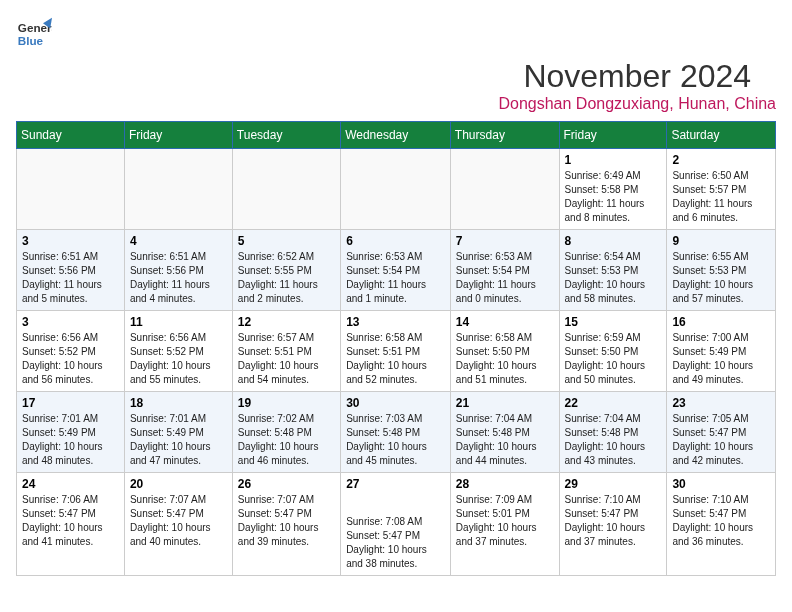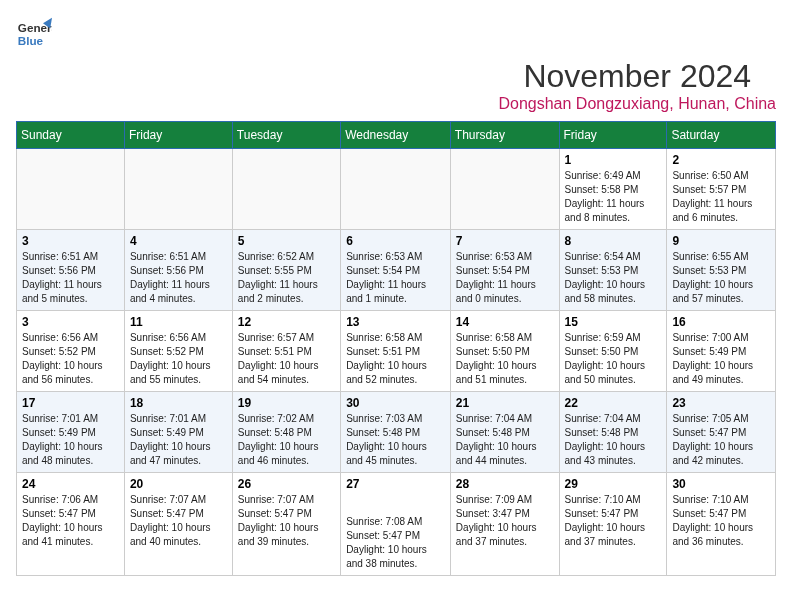--- a/index.html
+++ b/index.html
@@ -282,21 +282,21 @@
         </td>
         <td>
           <div class="day-number">27</div>
           <div class="day-info" style="white-space: pre-line; margin-top: 24px;">Sunrise: 7:08 AM
 Sunset: 5:47 PM
 Daylight: 10 hours and 38 minutes.</div>
         </td>
         <td>
           <div class="day-number">28</div>
           <div class="day-info" style="white-space: pre-line;">Sunrise: 7:09 AM
-Sunset: 3:47 PM
+Sunset: 5:01 PM
 Daylight: 10 hours and 37 minutes.</div>
         </td>
         <td>
           <div class="day-number">29</div>
           <div class="day-info" style="white-space: pre-line;">Sunrise: 7:10 AM
 Sunset: 5:47 PM
 Daylight: 10 hours and 37 minutes.</div>
         </td>
         <td>
           <div class="day-number">30</div>

